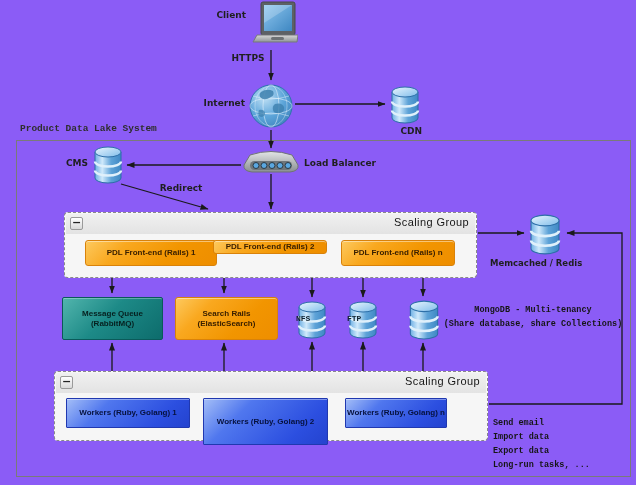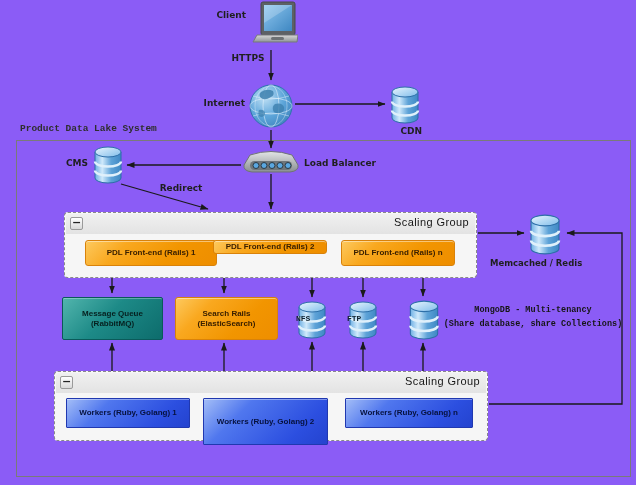--- a/index.html
+++ b/index.html
@@ -194,22 +194,26 @@
   <div class="abs note" style="left:442px;top:303px;width:182px;text-align:center">MongoDB - Multi-tenancy
 (Share database, share Collections)</div>
 
   <div class="abs group" style="left:54px;top:371px;width:434px;height:70px">
     <div class="group-header"></div>
     <div class="collapse-btn">−</div>
     <div class="group-label">Scaling Group</div>
   </div>
   <div class="abs node node-blue" style="left:66px;top:398px;width:124px;height:30px">Workers (Ruby, Golang) 1</div>
   <div class="abs node node-blue" style="left:203px;top:398px;width:125px;height:47px">Workers (Ruby, Golang) 2</div>
-  <div class="abs node node-blue" style="left:345px;top:398px;width:128px;height:30px">Workers (Ruby, Golang) n</div>
-
+  <div class="abs node node-blue" style="left:345px;top:398px;width:102px;height:30px">Workers (Ruby, Golang) n</div>
+
+  <div class="abs note" style="left:493px;top:416px;text-align:left">Send email
+Import data
+Export data
+Long-run tasks, ...</div>
 
   <svg class="overlay" width="636" height="485">
     <defs>
       <marker id="ah" markerWidth="9" markerHeight="8" refX="7.5" refY="3" orient="auto" markerUnits="userSpaceOnUse">
         <path d="M0 0 L8 3 L0 6 Z" fill="#1a1a1a"></path>
       </marker>
     </defs>
     <g stroke="#1a1a1a" stroke-width="1.3" fill="none">
       <line x1="271" y1="50" x2="271" y2="80" marker-end="url(#ah)"></line>
       <line x1="295" y1="104" x2="385" y2="104" marker-end="url(#ah)"></line>

